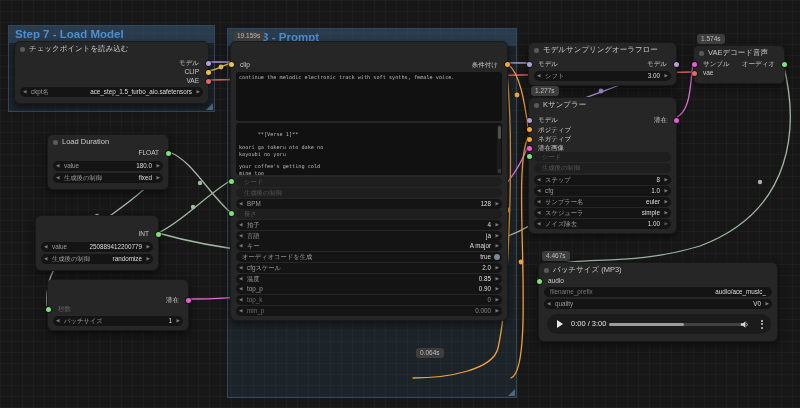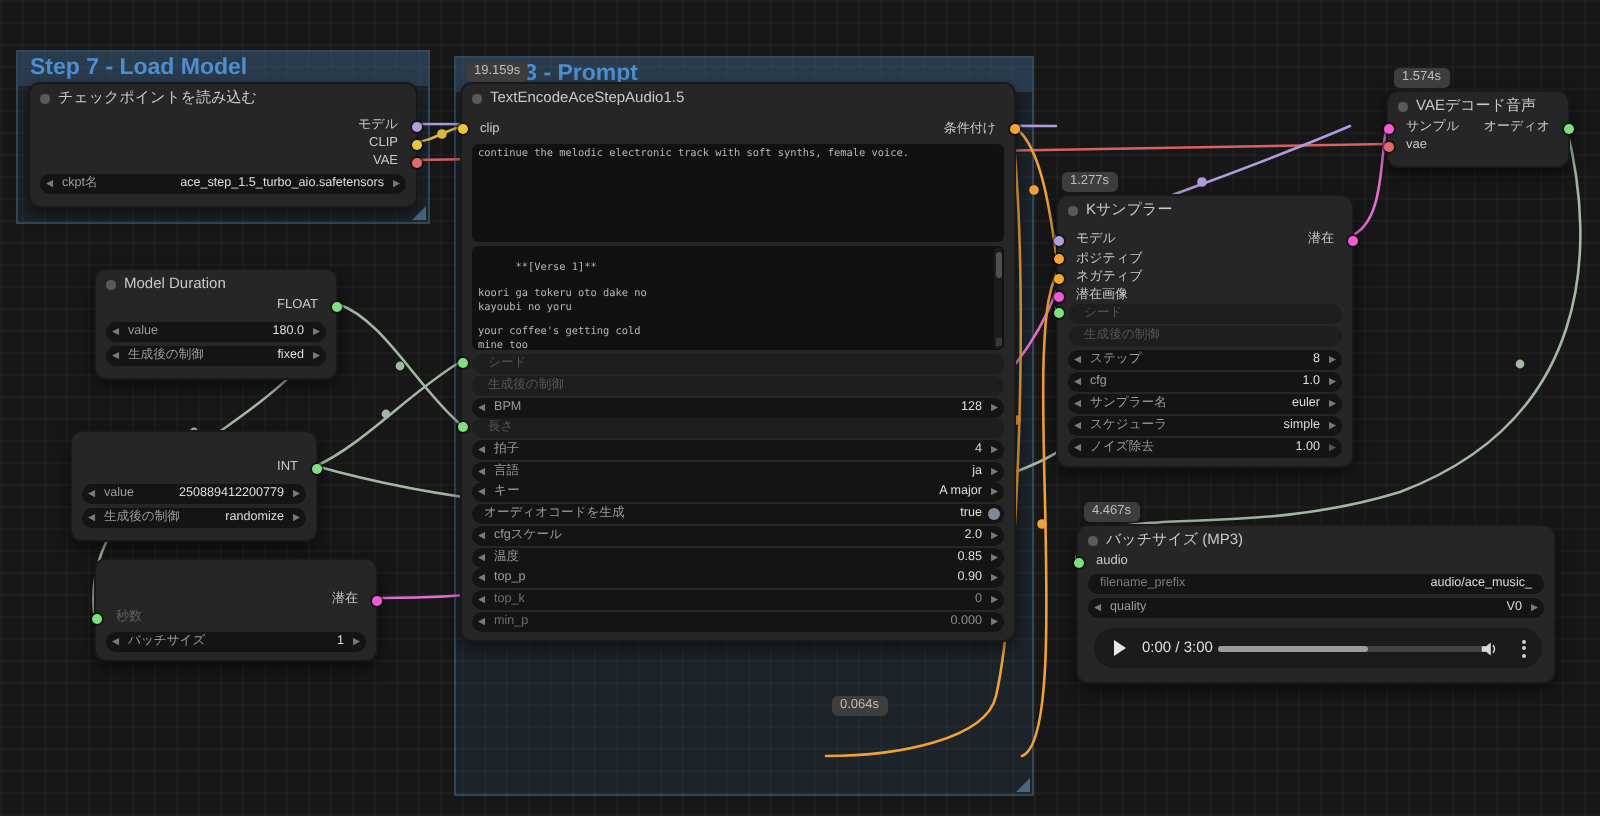--- a/index.html
+++ b/index.html
@@ -110,21 +110,21 @@
     <span class="dot" style="right:-2.5px;top:36.5px;background:#e06a6a"></span>
     <div class="w" style="top:45px">
       <span class="arrL">◀</span>
       <span class="lbl">ckpt名</span>
       <span class="val">ace_step_1.5_turbo_aio.safetensors</span>
       <span class="arrR">▶</span>
     </div>
   </div>
 
   <div class="node" style="left:47px;top:134px;width:120px;height:54px">
-    <div class="nh"><span class="cdot"></span><span>Model Duration</span></div>
+    <div class="nh"><span class="cdot"></span><span>Load Duration</span></div>
     <span class="plabel" style="right:9px;top:14px">FLOAT</span>
     <span class="dot" style="right:-2.5px;top:15.5px;background:#7ee07e"></span>
     <div class="w" style="top:26px">
       <span class="arrL">◀</span>
       <span class="lbl">value</span>
       <span class="val">180.0</span>
       <span class="arrR">▶</span>
     </div>
     <div class="w" style="top:38px">
       <span class="arrL">◀</span>
@@ -158,21 +158,20 @@
     <span class="plabel dim" style="left:10px;top:25px">秒数</span>
     <div class="w" style="top:36px">
       <span class="arrL">◀</span>
       <span class="lbl">バッチサイズ</span>
       <span class="val">1</span>
       <span class="arrR">▶</span>
     </div>
   </div>
 
   <div class="node" style="left:230px;top:41px;width:276px;height:278px">
-    <div class="nh"><span class="cdot"></span><span>TextEncodeAceStepAudio1.5</span></div>
     <span class="dot" style="left:-2.5px;top:20px;background:#e9c63b"></span>
     <span class="plabel" style="left:9px;top:18.5px">clip</span>
     <span class="plabel" style="right:9px;top:18.5px">条件付け</span>
     <span class="dot" style="right:-2.5px;top:20px;background:#f6a431"></span>
     <div class="ta" style="top:30px;height:45px">continue the melodic electronic track with soft synths, female voice.</div>
     <div class="ta" style="top:81px;height:48px">
       <span>**[Verse 1]**
 
 koori ga tokeru oto dake no
 kayoubi no yoru
@@ -249,20 +248,33 @@
       <span class="arrR">▶</span>
     </div>
     <div class="w dimtext" style="top:264px">
       <span class="arrL">◀</span>
       <span class="lbl" style="color:#6e6e6e">min_p</span>
       <span class="val">0.000</span>
       <span class="arrR">▶</span>
     </div>
   </div>
 
+  <div class="node" style="left:528px;top:42px;width:147px;height:42px">
+    <div class="nh"><span class="cdot"></span><span>モデルサンプリングオーラフロー</span></div>
+    <span class="dot" style="left:-2.5px;top:18.5px;background:#b39ddb"></span>
+    <span class="plabel" style="left:9px;top:17px">モデル</span>
+    <span class="plabel" style="right:9px;top:17px">モデル</span>
+    <span class="dot" style="right:-2.5px;top:18.5px;background:#b39ddb"></span>
+    <div class="w" style="top:28px">
+      <span class="arrL">◀</span>
+      <span class="lbl">シフト</span>
+      <span class="val">3.00</span>
+      <span class="arrR">▶</span>
+    </div>
+  </div>
 
   <div class="badge" style="left:531px;top:86px">1.277s</div>
   <div class="node" style="left:528px;top:97px;width:147px;height:135px">
     <div class="nh"><span class="cdot"></span><span>Kサンプラー</span></div>
     <span class="dot" style="left:-2.5px;top:19.5px;background:#b39ddb"></span>
     <span class="plabel" style="left:9px;top:18px">モデル</span>
     <span class="plabel" style="right:9px;top:18px">潜在</span>
     <span class="dot" style="right:-2.5px;top:19.5px;background:#f05ad2"></span>
     <span class="dot" style="left:-2.5px;top:29px;background:#f6a431"></span>
     <span class="plabel" style="left:9px;top:27.5px">ポジティブ</span>

